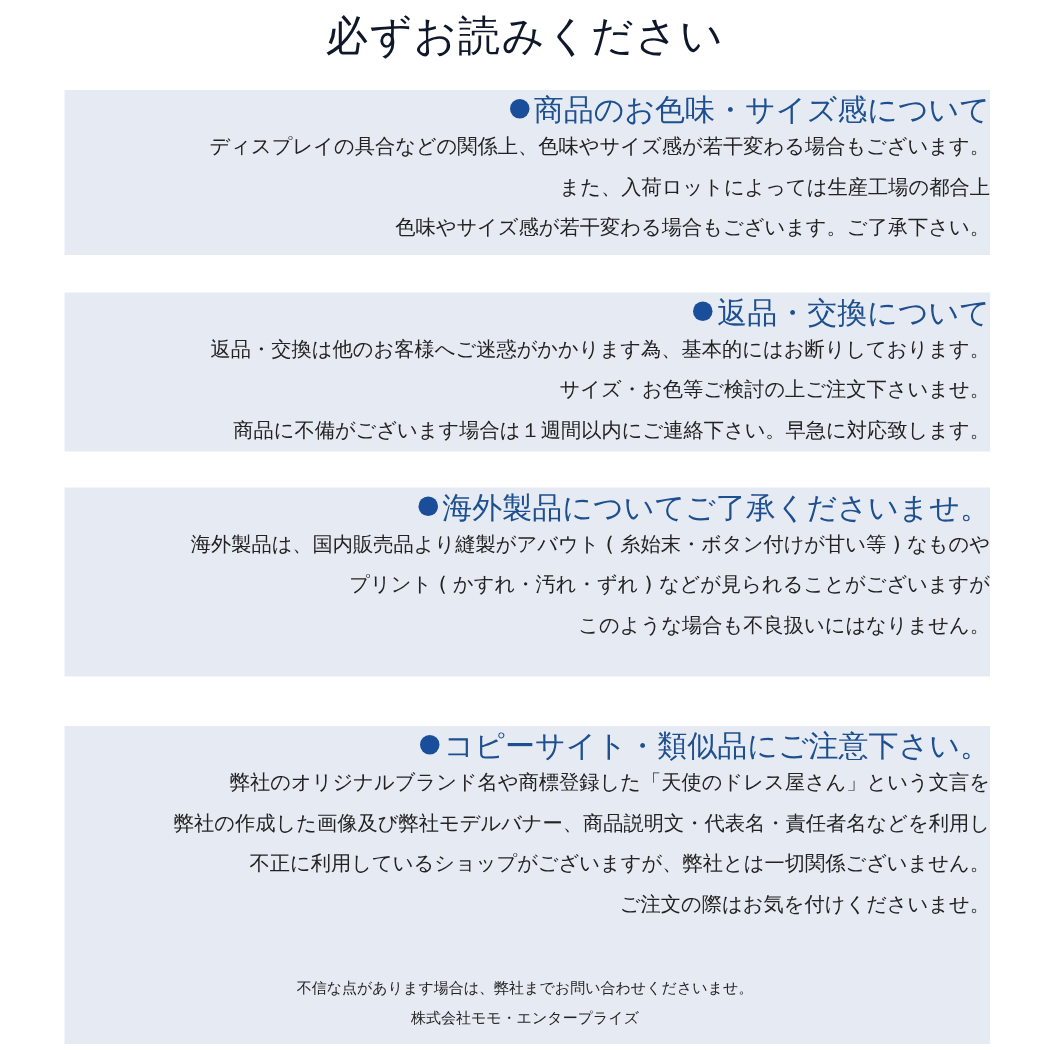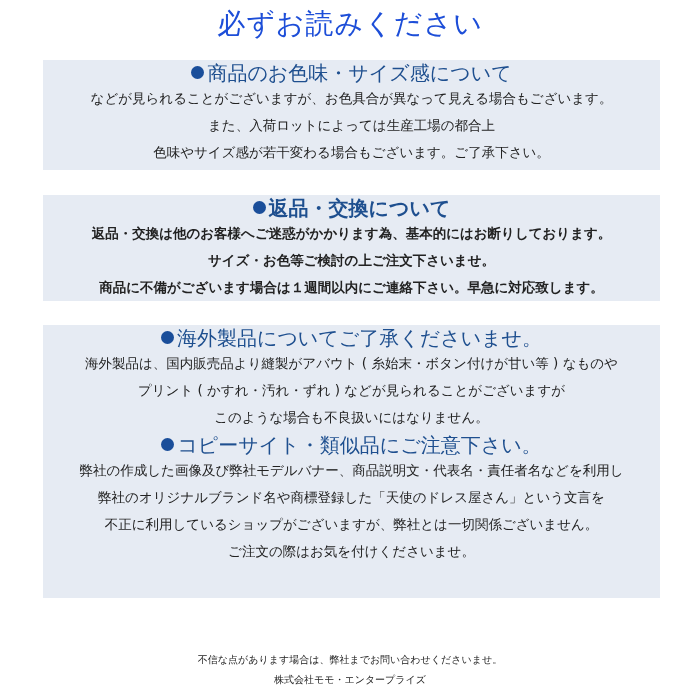--- a/index.html
+++ b/index.html
@@ -15,30 +15,30 @@
       font-family: "DejaVu Sans", "Liberation Sans", sans-serif;
       color: #222222;
     }
     .main-title {
       position: absolute;
       top: 4px;
       left: 0;
       width: 700px;
       text-align: center;
       font-size: 28px;
-      color: #1d4ed8;
+      color: #0f172a;
       letter-spacing: 1px;
       line-height: 40px;
     }
     .notice-box {
       position: absolute;
       left: 43px;
       width: 617px;
       background: #e6ebf3;
-      text-align: center;
+      text-align: right;
     }
     .box-heading {
       color: #1e4f8f;
       font-size: 20px;
       line-height: 24px;
       margin-top: 1px;
       white-space: nowrap;
     }
     .bullet {
       display: inline-block;
@@ -49,23 +49,23 @@
       margin-right: 3px;
       vertical-align: 1px;
     }
     .box-line {
       font-size: 13.5px;
       line-height: 27px;
       color: #222222;
       white-space: nowrap;
     }
     #box1 { top: 60px; height: 110px; }
-    #box2 { top: 195px; height: 106px; font-weight: bold; }
+    #box2 { top: 195px; height: 106px; }
     #box3 { top: 325px; height: 126px; }
-    #box4 { top: 432px; height: 166px; }
+    #box4 { top: 484px; height: 212px; }
     #box1 .box-line, #box2 .box-line, #box3 .box-line, #box4 .box-line { }
     .footer {
       position: absolute;
       top: 650px;
       left: 0;
       width: 700px;
       text-align: center;
       font-size: 10px;
       line-height: 20px;
       color: #222222;
@@ -73,21 +73,21 @@
   </style>
 </head>
 <body>
 
 <div class="main-title">必ずお読みください</div>
 
 <div class="notice-box" id="box1">
   <div class="box-heading">
     <span class="bullet"></span><span>商品のお色味・サイズ感について</span>
   </div>
-  <div class="box-line">などが見られることがございますが、お色具合が異なって見える場合もございます。</div>
+  <div class="box-line">ディスプレイの具合などの関係上、色味やサイズ感が若干変わる場合もございます。</div>
   <div class="box-line">また、入荷ロットによっては生産工場の都合上</div>
   <div class="box-line">色味やサイズ感が若干変わる場合もございます。ご了承下さい。</div>
 </div>
 
 <div class="notice-box" id="box2">
   <div class="box-heading">
     <span class="bullet"></span><span>返品・交換について</span>
   </div>
   <div class="box-line">返品・交換は他のお客様へご迷惑がかかります為、基本的にはお断りしております。</div>
   <div class="box-line">サイズ・お色等ご検討の上ご注文下さいませ。</div>
@@ -100,22 +100,22 @@
   </div>
   <div class="box-line">海外製品は、国内販売品より縫製がアバウト ( 糸始末・ボタン付けが甘い等 ) なものや</div>
   <div class="box-line">プリント ( かすれ・汚れ・ずれ ) などが見られることがございますが</div>
   <div class="box-line">このような場合も不良扱いにはなりません。</div>
 </div>
 
 <div class="notice-box" id="box4">
   <div class="box-heading">
     <span class="bullet"></span><span>コピーサイト・類似品にご注意下さい。</span>
   </div>
+  <div class="box-line">弊社のオリジナルブランド名や商標登録した「天使のドレス屋さん」という文言を</div>
   <div class="box-line">弊社の作成した画像及び弊社モデルバナー、商品説明文・代表名・責任者名などを利用し</div>
-  <div class="box-line">弊社のオリジナルブランド名や商標登録した「天使のドレス屋さん」という文言を</div>
   <div class="box-line">不正に利用しているショップがございますが、弊社とは一切関係ございません。</div>
   <div class="box-line">ご注文の際はお気を付けくださいませ。</div>
 </div>
 
 <div class="footer">
   <div>不信な点があります場合は、弊社までお問い合わせくださいませ。</div>
   <div>株式会社モモ・エンタープライズ</div>
 </div>
 
 </body></html>

